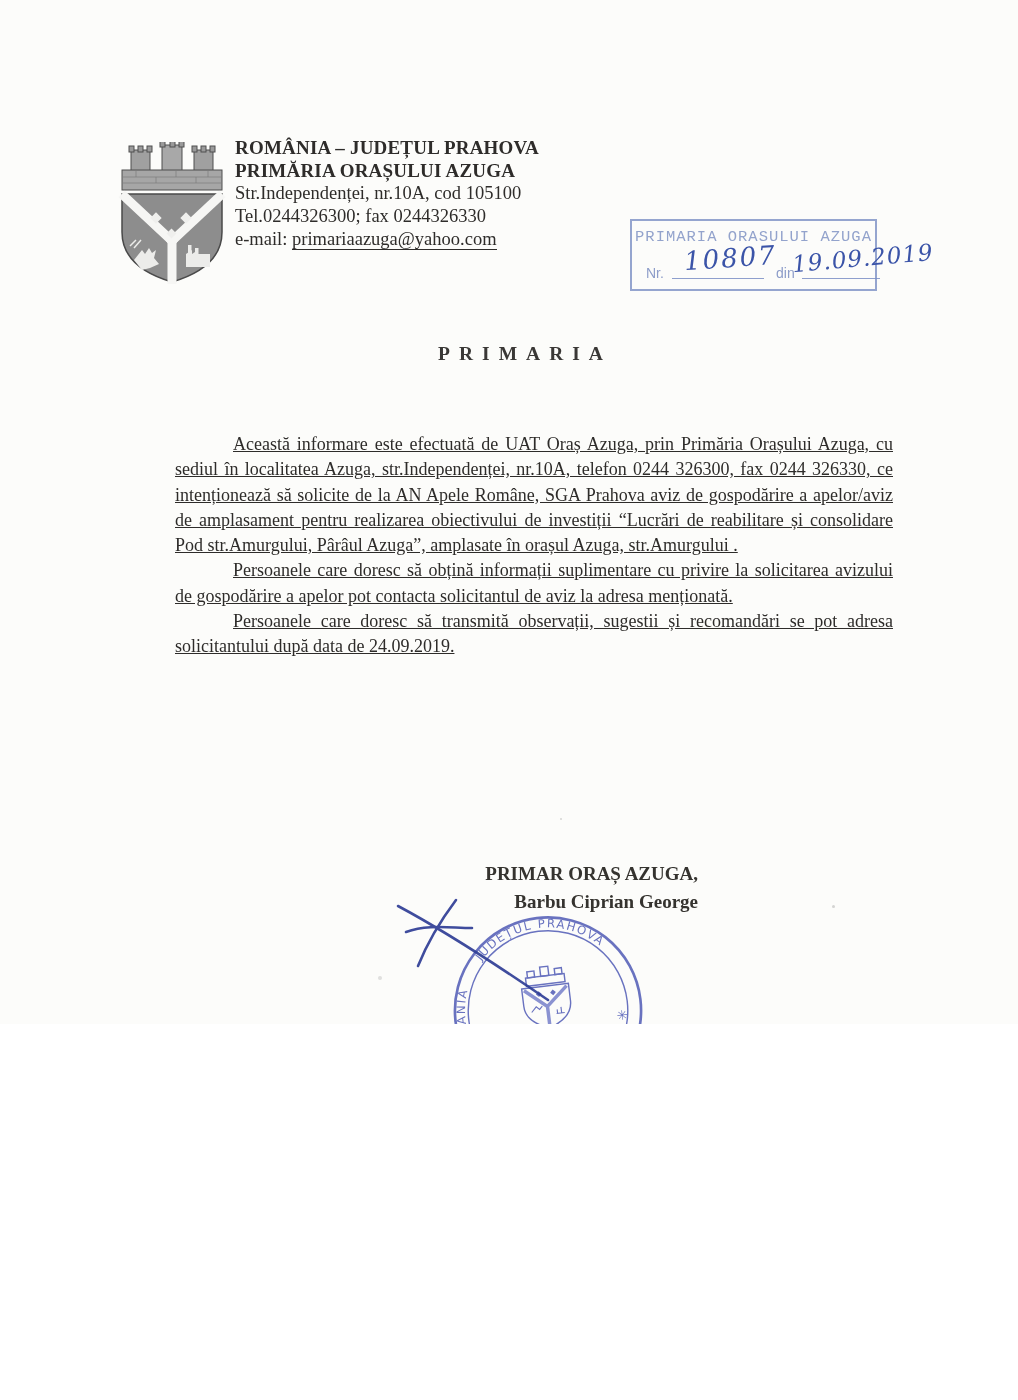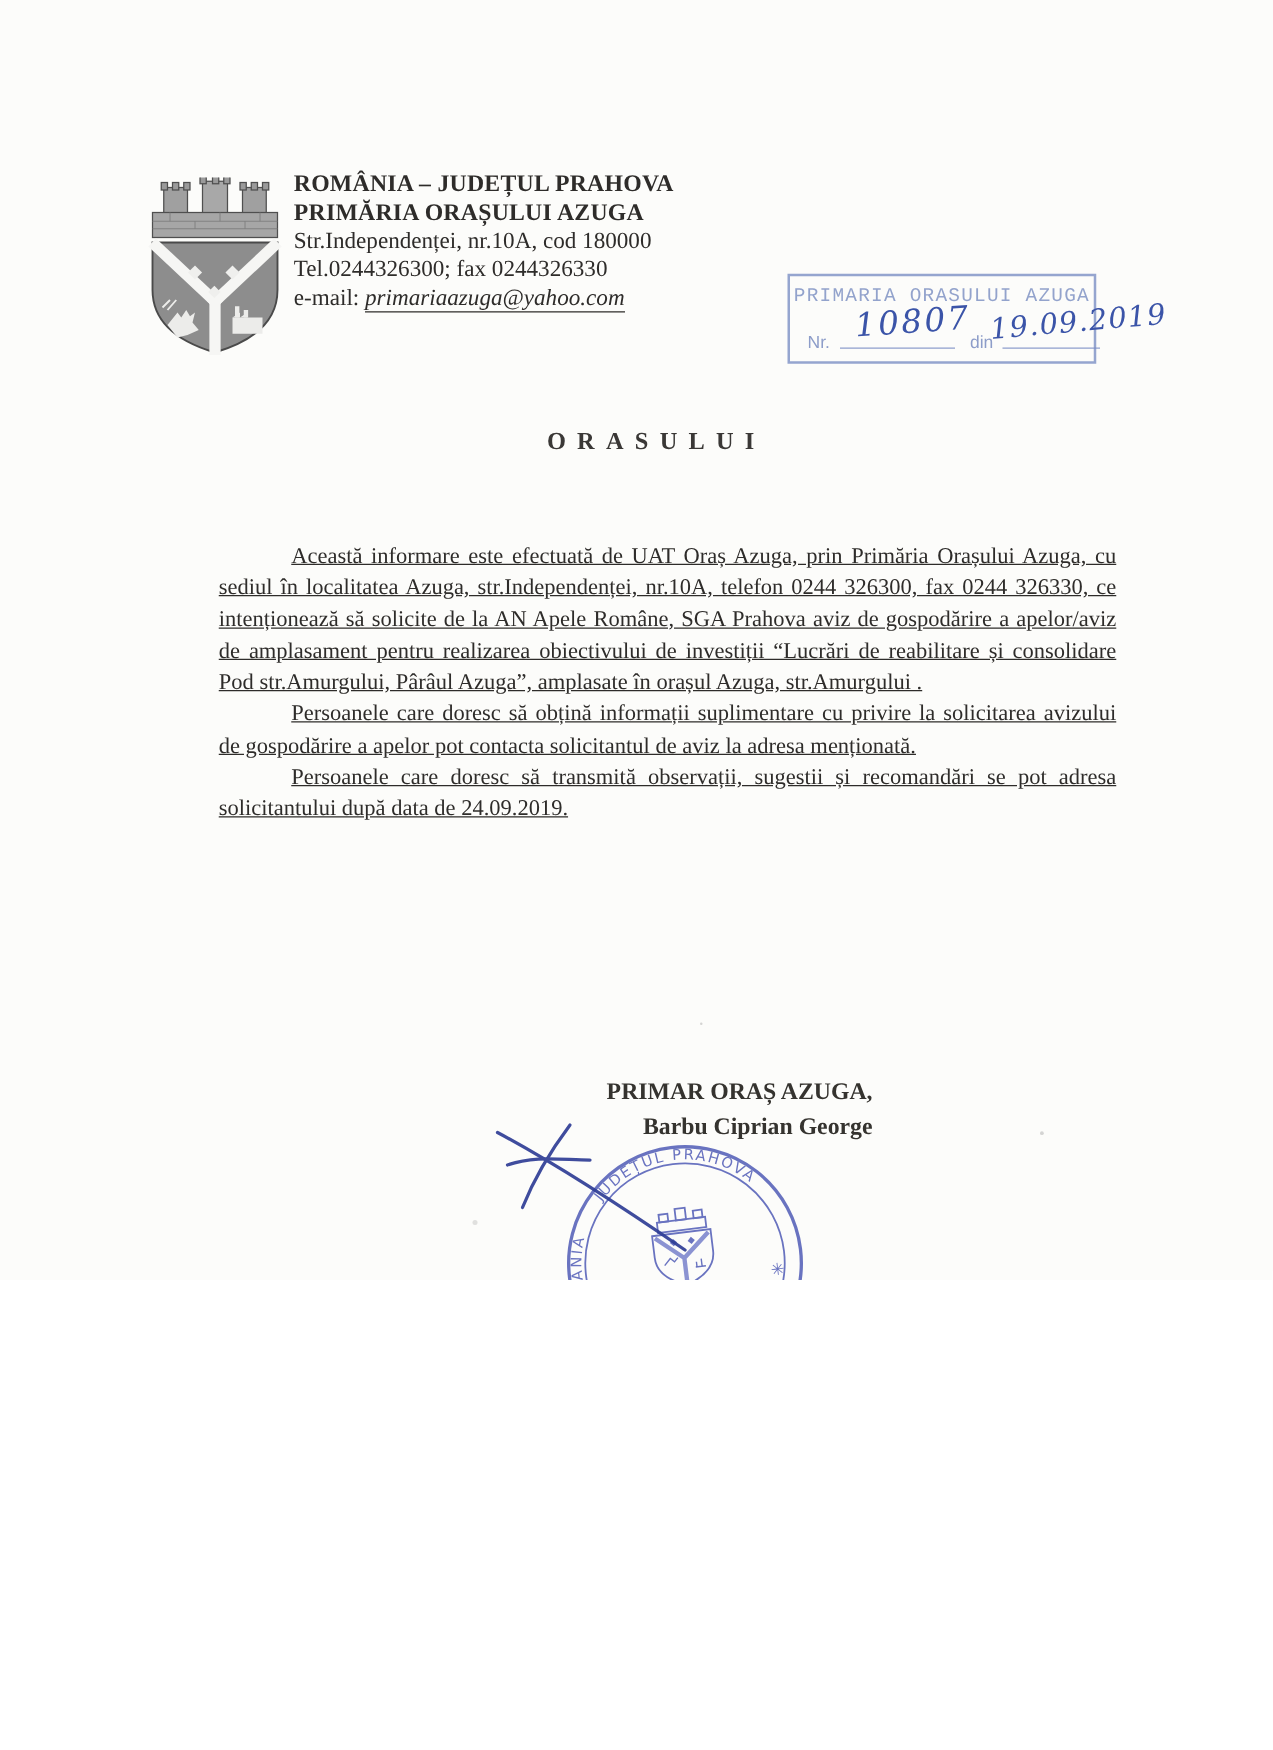--- a/index.html
+++ b/index.html
@@ -6,21 +6,21 @@
   .page{
     position:relative; width:1018px; height:1024px;
     background:#fcfcfa;
     font-family:"Liberation Serif","DejaVu Serif",serif;
     color:#2e2c2a; overflow:hidden;
   }
   
   .coat{position:absolute; left:116px; top:142px;}
   .header-text{position:absolute; left:235px; top:136px; line-height:23px; font-size:18.5px;}
   .header-text .b{font-weight:bold; font-size:19px; letter-spacing:.2px;}
-  .email-link{border-bottom:1.5px solid #2e2c2a;font-style:italic;}
+  .email-link{border-bottom:1.5px solid #2e2c2a;}
   
   .reg-stamp{
     position:absolute; left:630px; top:219px; width:243px; height:68px;
     border:2px solid rgba(122,142,196,.8);
     font-family:"Liberation Sans","DejaVu Sans",sans-serif;
   }
   .reg-title{margin-top:7px; text-align:center; color:#93a3cc; font-size:15.5px; letter-spacing:1px;font-family:Liberation Mono, monospace;}
   .reg-line{position:absolute; left:12px; bottom:8px; width:220px; color:#8d9dc9; font-size:14px;}
   .nr-label{position:absolute; left:2px; bottom:0;}
   .nr-underline{position:absolute; left:28px; bottom:2px; width:92px; border-bottom:1.5px solid rgba(122,142,196,.85);}
@@ -103,38 +103,38 @@
         <rect x="72" y="103" width="3.5" height="9"></rect>
         <rect x="79" y="106" width="3.5" height="6"></rect>
         <path d="M70,112 l6,-4 l0,4 l6,-4 l0,4 z"></path>
       </g>
     </svg>
   </div>
 
   <div class="header-text">
     <div class="b">ROMÂNIA – JUDEȚUL PRAHOVA</div>
     <div class="b">PRIMĂRIA ORAȘULUI AZUGA</div>
-    <div>Str.Independenței, nr.10A, cod 180000</div>
+    <div>Str.Independenței, nr.10A, cod 105100</div>
     <div>Tel.0244326300; fax 0244326330</div>
     <div><span>e-mail: </span><span class="email-link">primariaazuga@yahoo.com</span></div>
   </div>
 
   <div class="reg-stamp">
     <div class="reg-title">PRIMARIA ORASULUI AZUGA</div>
     <div class="reg-line">
       <span class="nr-label">Nr.</span>
       <span class="nr-underline"></span>
       <span class="din-label">din</span>
       <span class="din-underline"></span>
       <span class="hand hand-nr">10807</span>
       <span class="hand hand-date">19.09.2019</span>
     </div>
   </div>
 
-  <div class="doc-title">ORASULUI</div>
+  <div class="doc-title">PRIMARIA</div>
 
   <div class="body-text">
     <p>Această informare este efectuată de UAT Oraș Azuga, prin Primăria Orașului Azuga, cu sediul în localitatea Azuga, str.Independenței, nr.10A, telefon 0244 326300, fax 0244 326330, ce intenționează să solicite de la AN Apele Române, SGA Prahova aviz de gospodărire a apelor/aviz de amplasament pentru realizarea obiectivului de investiții “Lucrări de reabilitare și consolidare Pod str.Amurgului, Pârâul Azuga”, amplasate în orașul Azuga, str.Amurgului .</p>
     <p>Persoanele care doresc să obțină informații suplimentare cu privire la solicitarea avizului de gospodărire a apelor pot contacta solicitantul de aviz la adresa menționată.</p>
     <p>Persoanele care doresc să transmită observații, sugestii și recomandări se pot adresa solicitantului după data de 24.09.2019.</p>
   </div>
 
   <div class="sig-block">
     <div>PRIMAR ORAȘ AZUGA,</div>
     <div>Barbu Ciprian George</div>

